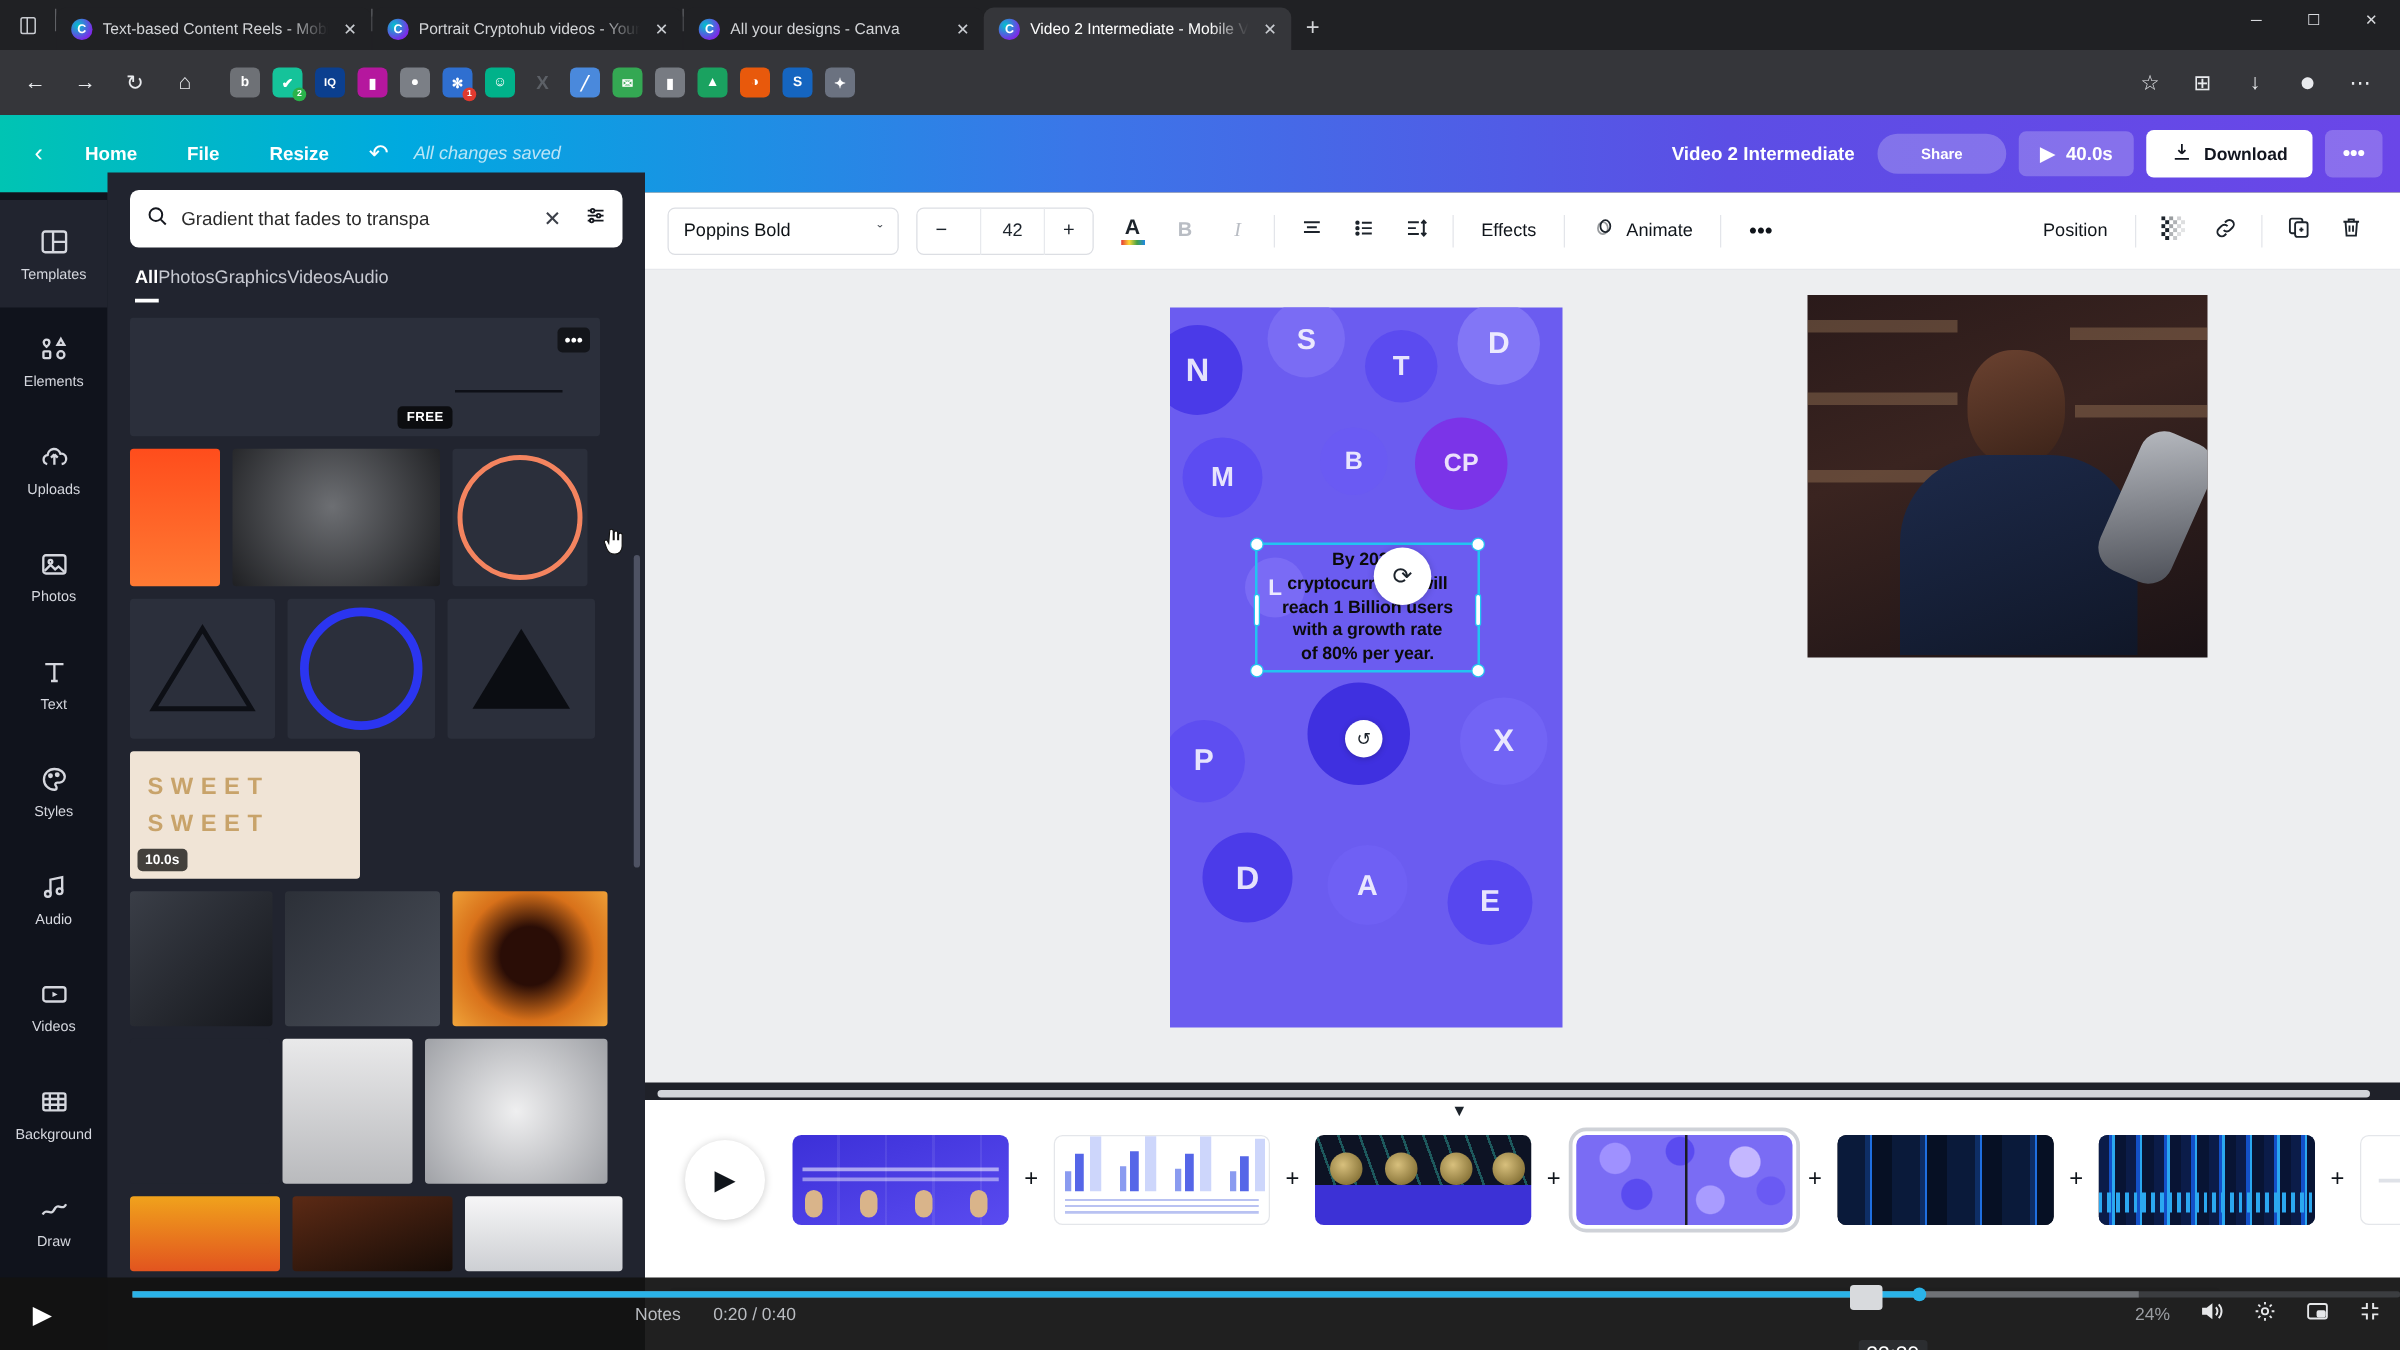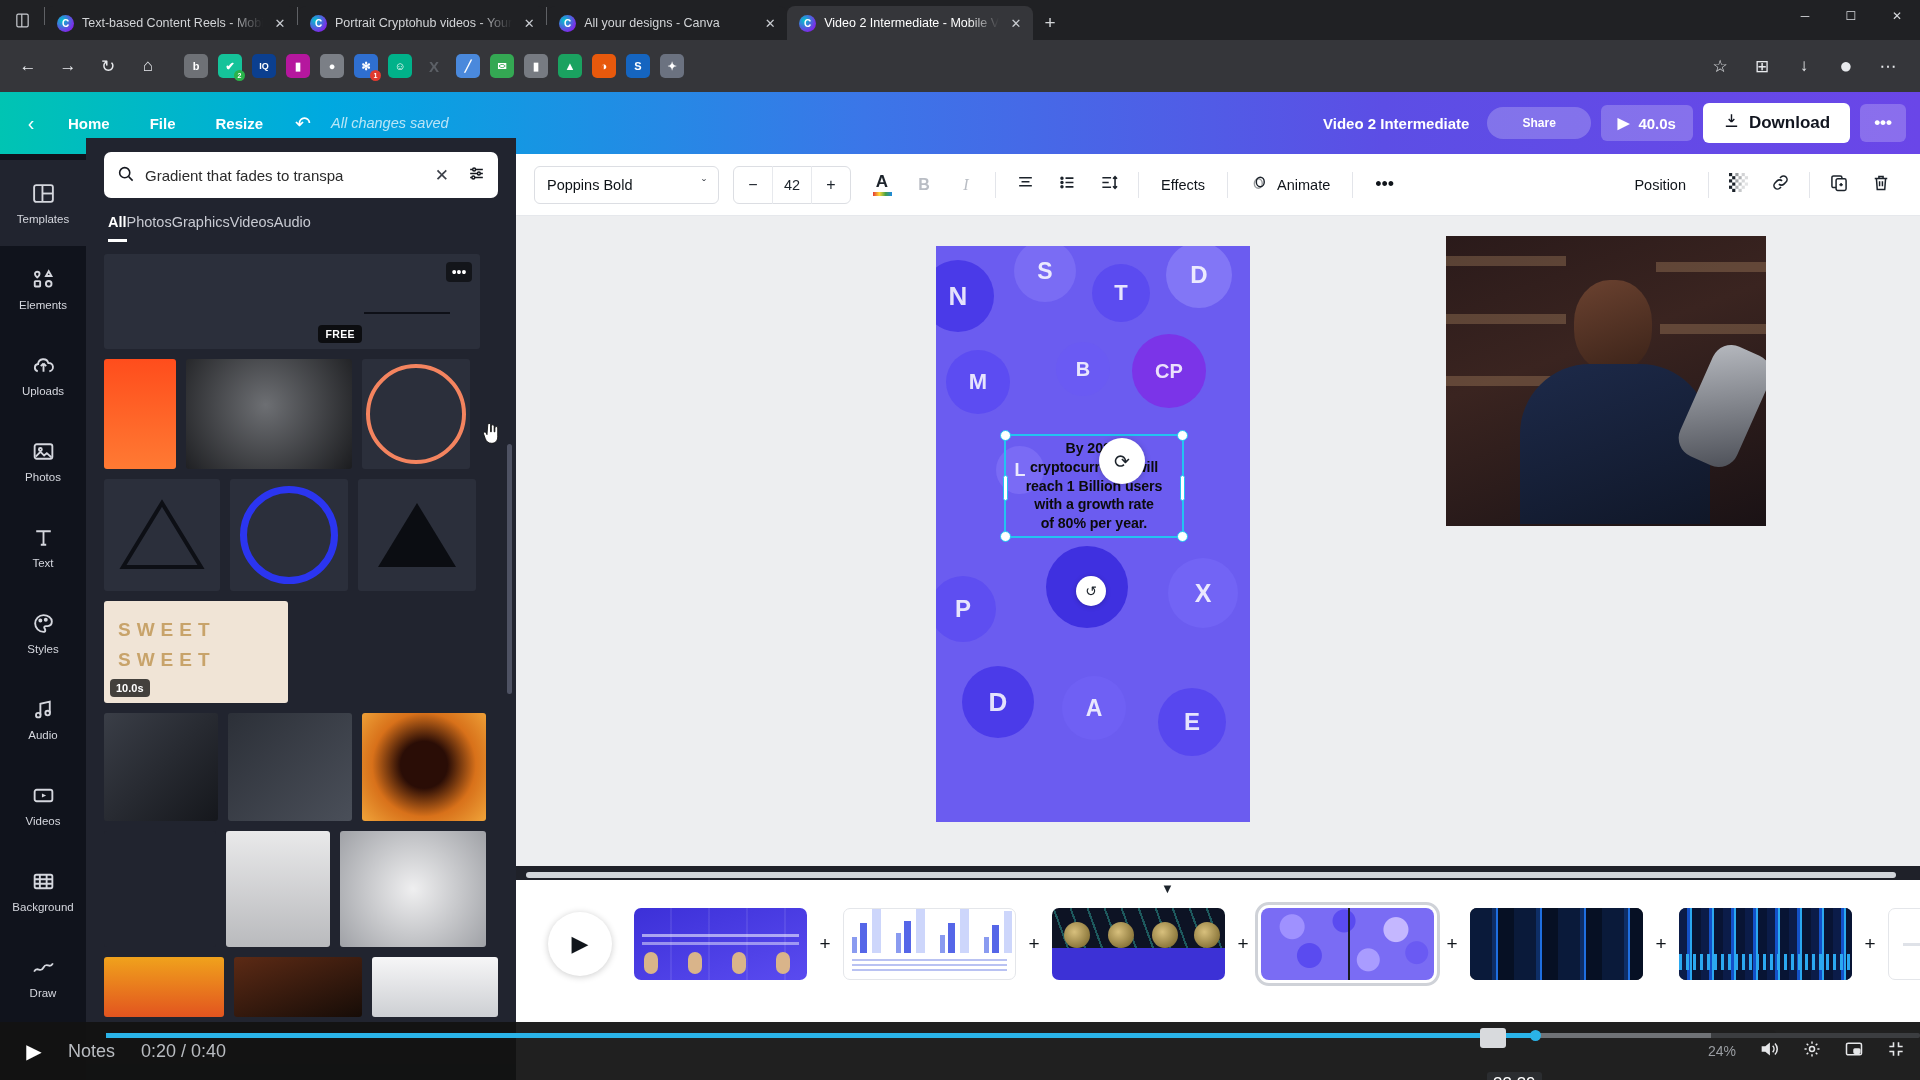--- a/index.html
+++ b/index.html
@@ -76,21 +76,21 @@
   }
   .hback { width: 34px; display:flex;align-items:center;justify-content:center; font-size: 20px; }
   .hitem { padding: 8px 20px; font-size: 15px; font-weight: bold; border-radius: 6px; }
   .hundo { padding: 8px 12px; font-size: 19px; }
   .hsaved { font-size: 14.5px; font-style: italic; color: rgba(255,255,255,.72); margin-left: 8px; }
   .hright { margin-left: auto; display: flex; align-items: center; gap: 10px; }
   .doctitle { font-size: 15px; font-weight: bold; padding-right: 8px; }
   .btn-share { background: rgba(255,255,255,.22); border-radius: 16px; padding: 9px 35px; font-size: 12px; font-weight: bold;}
   .btn-play { background: rgba(255,255,255,.22); border-radius: 6px; padding: 9px 17px; font-size: 15px; font-weight: bold;
     display:flex; align-items:center; gap:9px;}
-  .btn-download { background: #fff; color: #11151f; border-radius: 6px; padding: 9px 20px; font-size: 17px; font-weight: bold;
+  .btn-download { background: #fff; color: #11151f; border-radius: 6px; padding: 9px 20px; font-size: 14px; font-weight: bold;
     display:flex; align-items:center; gap:9px;}
   .btn-more { background: rgba(255,255,255,.22); border-radius: 6px; padding: 9px 14px; font-size: 17px; font-weight: bold;}
 
   
   .rail {
     position: absolute; top: 154px; left: 0; width: 86px; height: 926px;
     background: #10131c; display: flex; flex-direction: column; align-items: stretch; padding-top: 6px;
   }
   .rail-item {
     height: 86px; display: flex; flex-direction: column; align-items: center; justify-content: center; gap: 5px;
@@ -132,21 +132,21 @@
   .etoolbar {
     position: absolute; top: 154px; left: 516px; width: 1404px; height: 62px;
     background: #fff; display:flex; align-items:center; gap: 0; padding: 0 18px;
     border-bottom: 1px solid #e6e8ec;
   }
   .fontsel { width: 185px; height: 38px; border: 1px solid #dcdee3; border-radius: 6px;
     display:flex; align-items:center; padding: 0 12px; font-size: 14.5px; color:#0d1216; }
   .fontsel .cv { margin-left:auto; font-size: 12px; color:#4a4f57; }
   .sizebox { margin-left: 14px; height: 38px; border: 1px solid #dcdee3; border-radius: 6px; display:flex; align-items:center; }
   .sizebox > div { width: 38px; height: 38px; display:flex;align-items:center;justify-content:center; font-size:16px; color:#1c232b;}
-  .sizebox .val { width: 40px; font-size: 14.5px; border-left:1px solid #e7e9ed; border-right:1px solid #e7e9ed; }
+  .sizebox .val { width: 52px; font-size: 14.5px; border-left:1px solid #e7e9ed; border-right:1px solid #e7e9ed;margin-left:12px; }
   .tbtn { width: 42px; height: 42px; display:flex;align-items:center;justify-content:center; color:#1c232b; font-size:16px; }
   .tbtn.dim { color:#b9bdc4; }
   .tdiv { width:1px; height:26px; background:#e3e5ea; margin: 0 8px; }
   .tpill { padding: 9px 14px; font-size: 14.5px; color:#10151b; border-radius:6px; display:flex;align-items:center;gap:8px;}
   .etoolbar .right { margin-left:auto; display:flex; align-items:center; }
 
   
   .canvas-area {
     position: absolute; top: 216px; left: 516px; width: 1404px; height: 650px; background: #edeef0;
     overflow:hidden;
@@ -214,21 +214,21 @@
   .vplayer {
     position:absolute; left: 0; top: 1022px; width: 1920px; height: 58px;
     background: rgba(18,18,18,.94); display:flex; align-items:center; padding: 0 14px; gap: 14px;
   }
   .vplay { width: 40px; display:flex;align-items:center;justify-content:center; color:#fff; font-size: 20px; }
   .vbarwrap { position:absolute; left: 106px; right: 0; top: 12px; height: 5px; }
   .vbar { position:absolute; left:0; top:0; height: 5px; background:#3b3d40; width: 1814px; border-radius:2px;}
   .vbar .buf { position:absolute; left:0; top:0; height:5px; background:#6f7276; width: 1605px;}
   .vbar .prog { position:absolute; left:0; top:0; height:5px; background:#2ab3e8; width: 1428px;}
   .vbar .knob { position:absolute; left: 1424px; top:-3px; width:11px;height:11px;background:#2ab3e8;border-radius:50%;}
-  .vmeta { display:flex; align-items:center; gap: 26px; color:#b9bcc1; font-size: 18px; }
+  .vmeta { display:flex; align-items:center; gap: 26px; color:#b9bcc1; font-size: 14px; margin-left: 440px;}
   .vright { margin-left:auto; display:flex; align-items:center; gap: 22px; color:#e6e7e9; font-size: 17px;}
   .vtip { position:absolute; left: 1487px; top: 1072px; background:#2b2d30; color:#fff; font-size: 17px;
     padding: 2px 6px; border-radius:3px;}
   .vthumb { position:absolute; left: 1480px; top: 1028px; width: 26px; height: 20px; background:#d8dadd; border-radius:3px;}
 </style>
 </head>
 <body>
 
 <div id="app">
 

